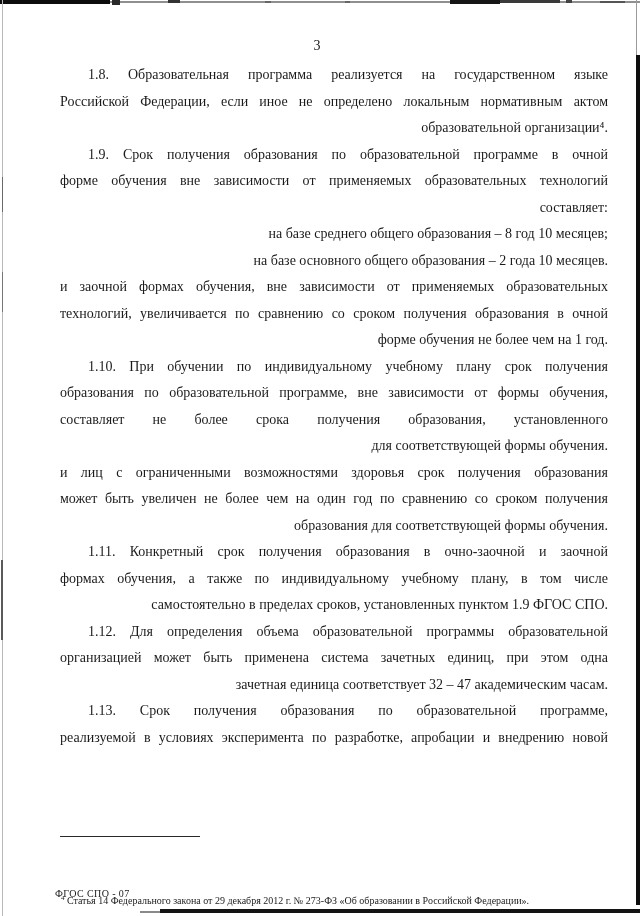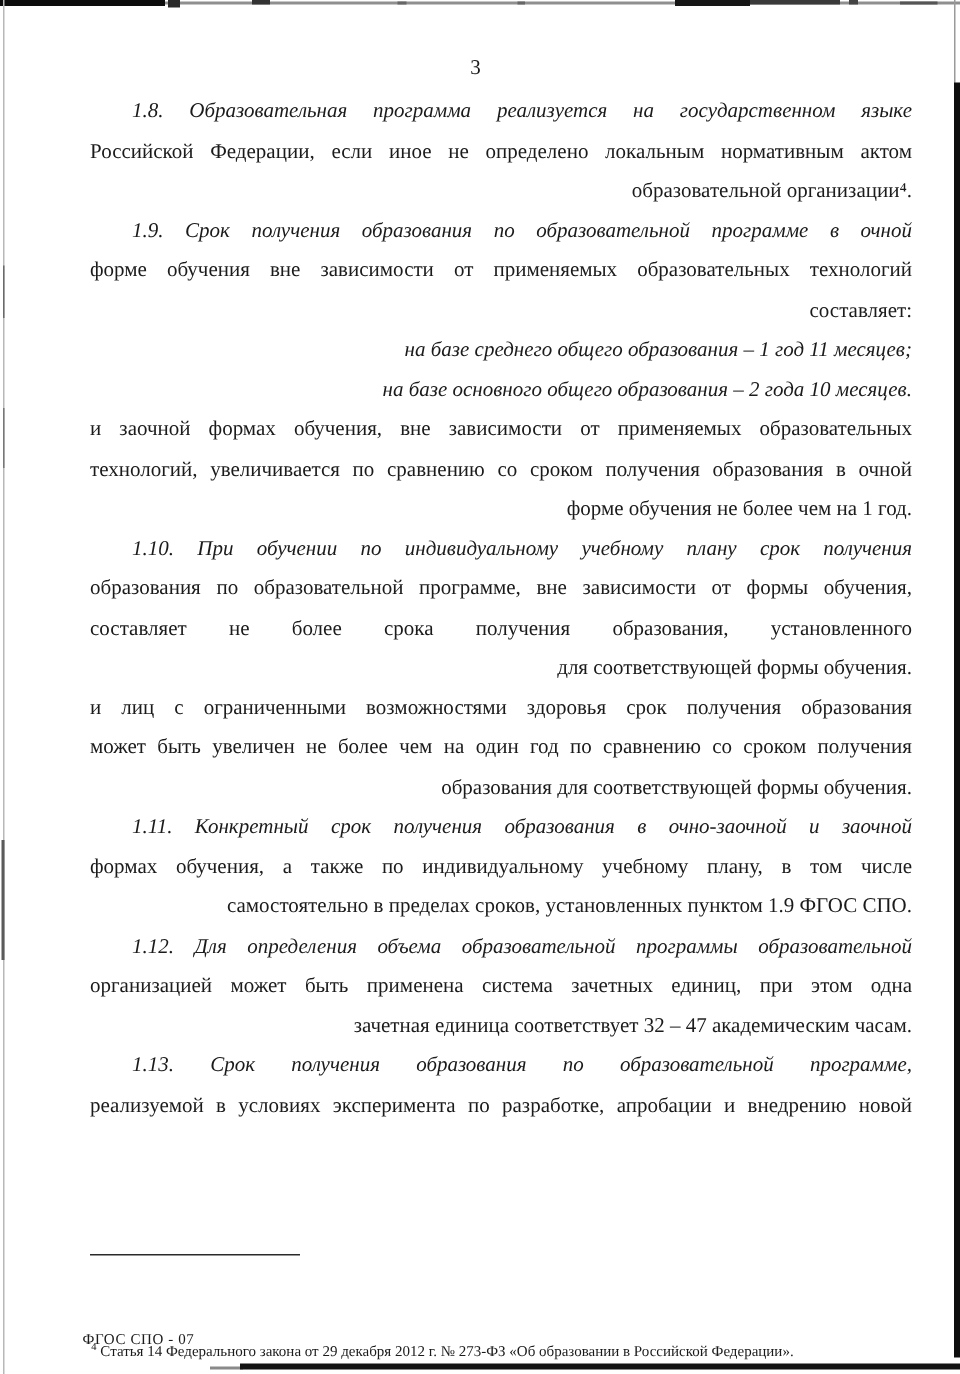--- a/index.html
+++ b/index.html
@@ -25,21 +25,21 @@
   .page-number {
     position:absolute; top:38px; left:0; width:634px;
     text-align:center; font-size:14px;
   }
   .body-text { position:absolute; top:62px; left:60px; width:548px; }
   .line {
     height:26.5px; line-height:26.5px; font-size:14px;
     text-align:right; white-space:normal; overflow:visible;
   }
   .line.just { text-align:justify; text-align-last:justify; }
-  .line.indent { text-indent:28px;font-style:italic; }
+  .line.indent { text-indent:28px; }
 
   .footnote-rule { position:absolute; left:60px; top:836px; width:140px; height:1px; background:#2a2a2a; }
   .footnote {
     position:absolute; left:60px; top:892px; width:470px;
     font-size:10px; line-height:12px;text-align:center;
   }
   .footnote sup { font-size:7px; }
   .footer-code {
     position:absolute; left:55px; top:888px;
     font-size:10px; letter-spacing:0.4px;
@@ -72,21 +72,21 @@
 
   <div class="page-number">3</div>
 
   <div class="body-text">
       <div class="line indent just">1.8. Образовательная программа реализуется на государственном языке</div>
       <div class="line just">Российской Федерации, если иное не определено локальным нормативным актом</div>
       <div class="line">образовательной организации⁴.</div>
       <div class="line indent just">1.9. Срок получения образования по образовательной программе в очной</div>
       <div class="line just">форме обучения вне зависимости от применяемых образовательных технологий</div>
       <div class="line">составляет:</div>
-      <div class="line indent">на базе среднего общего образования – 1 год 11 месяцев;</div>
+      <div class="line indent">на базе среднего общего образования – 8 год 10 месяцев;</div>
       <div class="line indent">на базе основного общего образования – 2 года 10 месяцев.</div>
       <div class="line just">и заочной формах обучения, вне зависимости от применяемых образовательных</div>
       <div class="line just">технологий, увеличивается по сравнению со сроком получения образования в очной</div>
       <div class="line">форме обучения не более чем на 1 год.</div>
       <div class="line indent just">1.10. При обучении по индивидуальному учебному плану срок получения</div>
       <div class="line just">образования по образовательной программе, вне зависимости от формы обучения,</div>
       <div class="line just">составляет не более срока получения образования, установленного</div>
       <div class="line">для соответствующей формы обучения.</div>
       <div class="line just">и лиц с ограниченными возможностями здоровья срок получения образования</div>
       <div class="line just">может быть увеличен не более чем на один год по сравнению со сроком получения</div>

